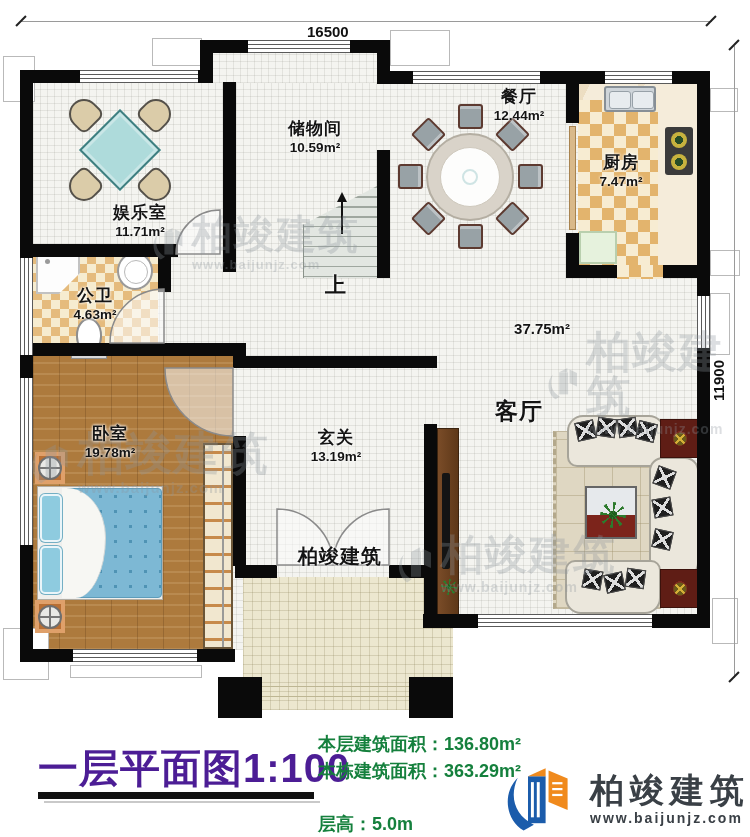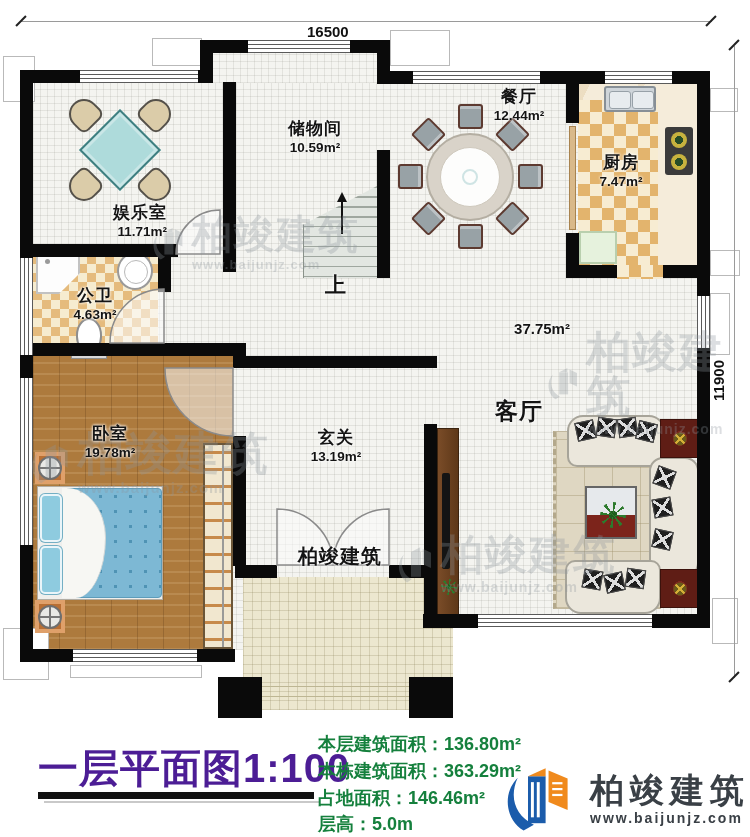--- a/index.html
+++ b/index.html
@@ -266,21 +266,21 @@
   <div class="wm" style="left:395px;top:534px;">
     <svg width="40" height="40">
         <use href="#mark-mono"></use>
       </svg>
     <div>
       <div class="wm-name" style="font-size:42px;">柏竣建筑</div>
       <div class="wm-url" style="font-size:14px;">www.baijunjz.com</div>
     </div>
   </div>
 
-  <div class="rlabel" style="left:140px;top:201px;text-align:right;">
+  <div class="rlabel" style="left:140px;top:201px;">
     <div class="rname">娱乐室</div>
     <div class="rarea">11.71m²</div>
   </div>
   <div class="rlabel" style="left:315px;top:117px;">
     <div class="rname">储物间</div>
     <div class="rarea">10.59m²</div>
   </div>
   <div class="rlabel" style="left:519px;top:85px;">
     <div class="rname">餐厅</div>
     <div class="rarea">12.44m²</div>
@@ -325,23 +325,20 @@
 
   <div class="abs" style="left:38px;top:741px;font-size:40px;font-weight:600;color:#4c1d95;letter-spacing:1px;">一层平面图1:100</div>
   <div class="abs" style="left:38px;top:792px;width:276px;height:7px;background:#111;"></div>
   <div class="abs" style="left:44px;top:801px;width:276px;height:2px;background:#c9c9c9;"></div>
 
   <div class="stat-line" style="left:318px;top:732px;">
     <span>本层建筑面积：</span><span>136.80m²</span>
   </div>
   <div class="stat-line" style="left:318px;top:759px;">
     <span>本栋建筑面积：</span><span>363.29m²</span>
-  </div>
-  <div class="stat-line" style="left:318px;top:786px;">
-    <span>占地面积：</span><span>146.46m²</span>
   </div>
   <div class="stat-line" style="left:318px;top:812px;">
     <span>层高：</span><span>5.0m</span>
   </div>
 
   <svg class="abs" style="left:497px;top:766px;" width="84" height="66" viewBox="0 0 110 90">
     <path d="M34 88 C10 74 4 38 26 16 C14 42 22 68 48 80 Z" fill="#1b5cab"></path>
     <rect x="40" y="14" width="24" height="64" fill="#1b5cab"></rect>
     <rect x="44" y="22" width="4" height="48" fill="#fff"></rect>
     <rect x="52" y="22" width="4" height="48" fill="#fff"></rect>

